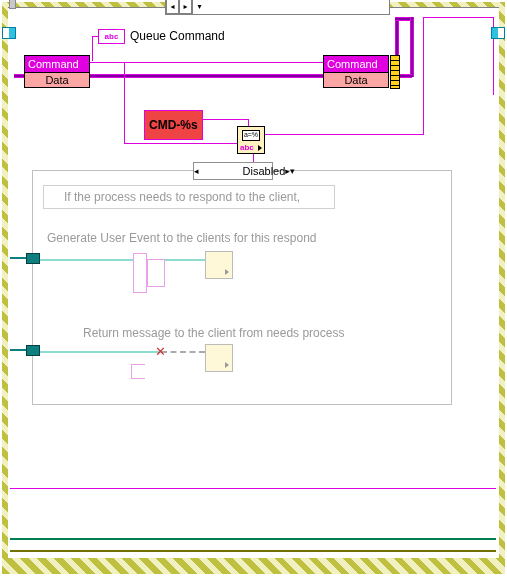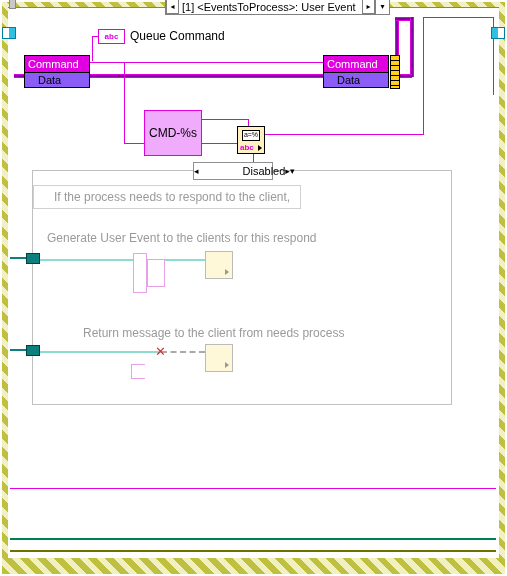--- a/index.html
+++ b/index.html
@@ -48,29 +48,29 @@
 
   
   .abcbox {
     position:absolute; width:27px; height:15px; border:1.5px solid #e000e0;
     background:#fff; display:flex; align-items:center; justify-content:center;
     font-size:8px; color:#e000e0; font-weight:bold; z-index:5;
   }
 
   .txtlabel { position:absolute; font-size:12px; color:#000; z-index:6; white-space:nowrap;}
   .pinklabel{ position:absolute; font-size:12px; color:#000; border:1.5px solid #e000e0;
-              background:#f0abfc; padding:15px 4px; z-index:6; white-space:nowrap;}
+              background:#ef4444; padding:7px 4px; z-index:6; white-space:nowrap;font-weight:bold;}
 
   
   .cluster {
     position:absolute; border:1px solid #000; background:#fff; z-index:6;
   }
   .cluster .head { background:#e000e0; color:#fff; font-size:11px; padding:2px 3px;
                    border-bottom:1px solid #000;}
-  .cluster .row { background:#8b5cf6; color:#000; font-size:11px; padding:1px 13px;}
+  .cluster .row { background:#fca5a5; color:#000; font-size:11px; padding:1px 13px;text-align:center;}
   .bundlebar { position:absolute; width:10px; border:1px solid #000;
                background:repeating-linear-gradient(#ffd020 0 4px,#000 4px 5px); z-index:6;}
 
   
   .fmtnode { position:absolute; width:28px; height:28px; border:1px solid #000;
              background:#fff2c0; z-index:7;}
   .fmtnode .inner{ position:absolute; left:4px; top:3px; width:18px; height:11px;
                    border:1px solid #000; background:#fff; font-size:7px; text-align:center;}
   .fmtnode .abc{ position:absolute; left:2px; bottom:1px; font-size:8px; color:#e000e0;
                  font-weight:bold;}
@@ -111,21 +111,20 @@
 </head>
 <body>
 
 <div id="canvas">
   <div class="loop-border"></div>
   <div class="loop-inner"></div>
 
   <div class="eventline" style="left:8px; top:7px; width:491px;"></div>
   <div class="eventbox">
     <div class="arrowL">◂</div>
-    <div class="label">[1] &lt;EventsToProcess&gt;: User Event</div>
     <div class="arrowR">▸</div>
     <div class="arrowDn">▾</div>
   </div>
   <div class="scroll-nub" style="left:9px; top:-1px;"></div>
 
   <div class="tunnel" style="left:2px;  top:27px;"></div>
   <div class="tunnel right" style="left:491px;top:27px;"></div>
 
   <div class="abcbox" style="left:98px; top:29px;">abc</div>
   <div class="wirev" style="left:92px; top:36px; height:25px;"></div>
@@ -174,21 +173,21 @@
   <div class="wire-olive" style="left:10px; top:550px; width:486px;"></div>
 
   <div class="disabled-box">
     <div class="disabled-sel">
       <span class="ar">◂</span>
       <span class="t">Disabled</span>
       <span class="ar">▸</span>
       <span class="ar">▾</span>
     </div>
 
-    <div class="gray-note" style="left:0; top:14px; width:268px;padding-left:20px;">
+    <div class="gray-note" style="left:10px; top:14px; width:292px;padding-left:20px;">
       <div>If the process needs to respond to the client,</div>
     </div>
 
     <div class="gray-txt" style="left:14px; top:60px;">Generate User Event to the clients for this respond</div>
     <div class="faded-rect" style="left:100px; top:82px; width:14px; height:40px;"></div>
     <div class="faded-rect" style="left:114px; top:88px; width:18px; height:28px;"></div>
     <div class="gray-node" style="left:172px; top:80px;"></div>
     <div class="wire-green" style="left:0px; top:88px; width:172px; background:#8edccf;"></div>
 
     <div class="gray-txt" style="left:50px; top:155px;">Return message to the client from needs process</div>

